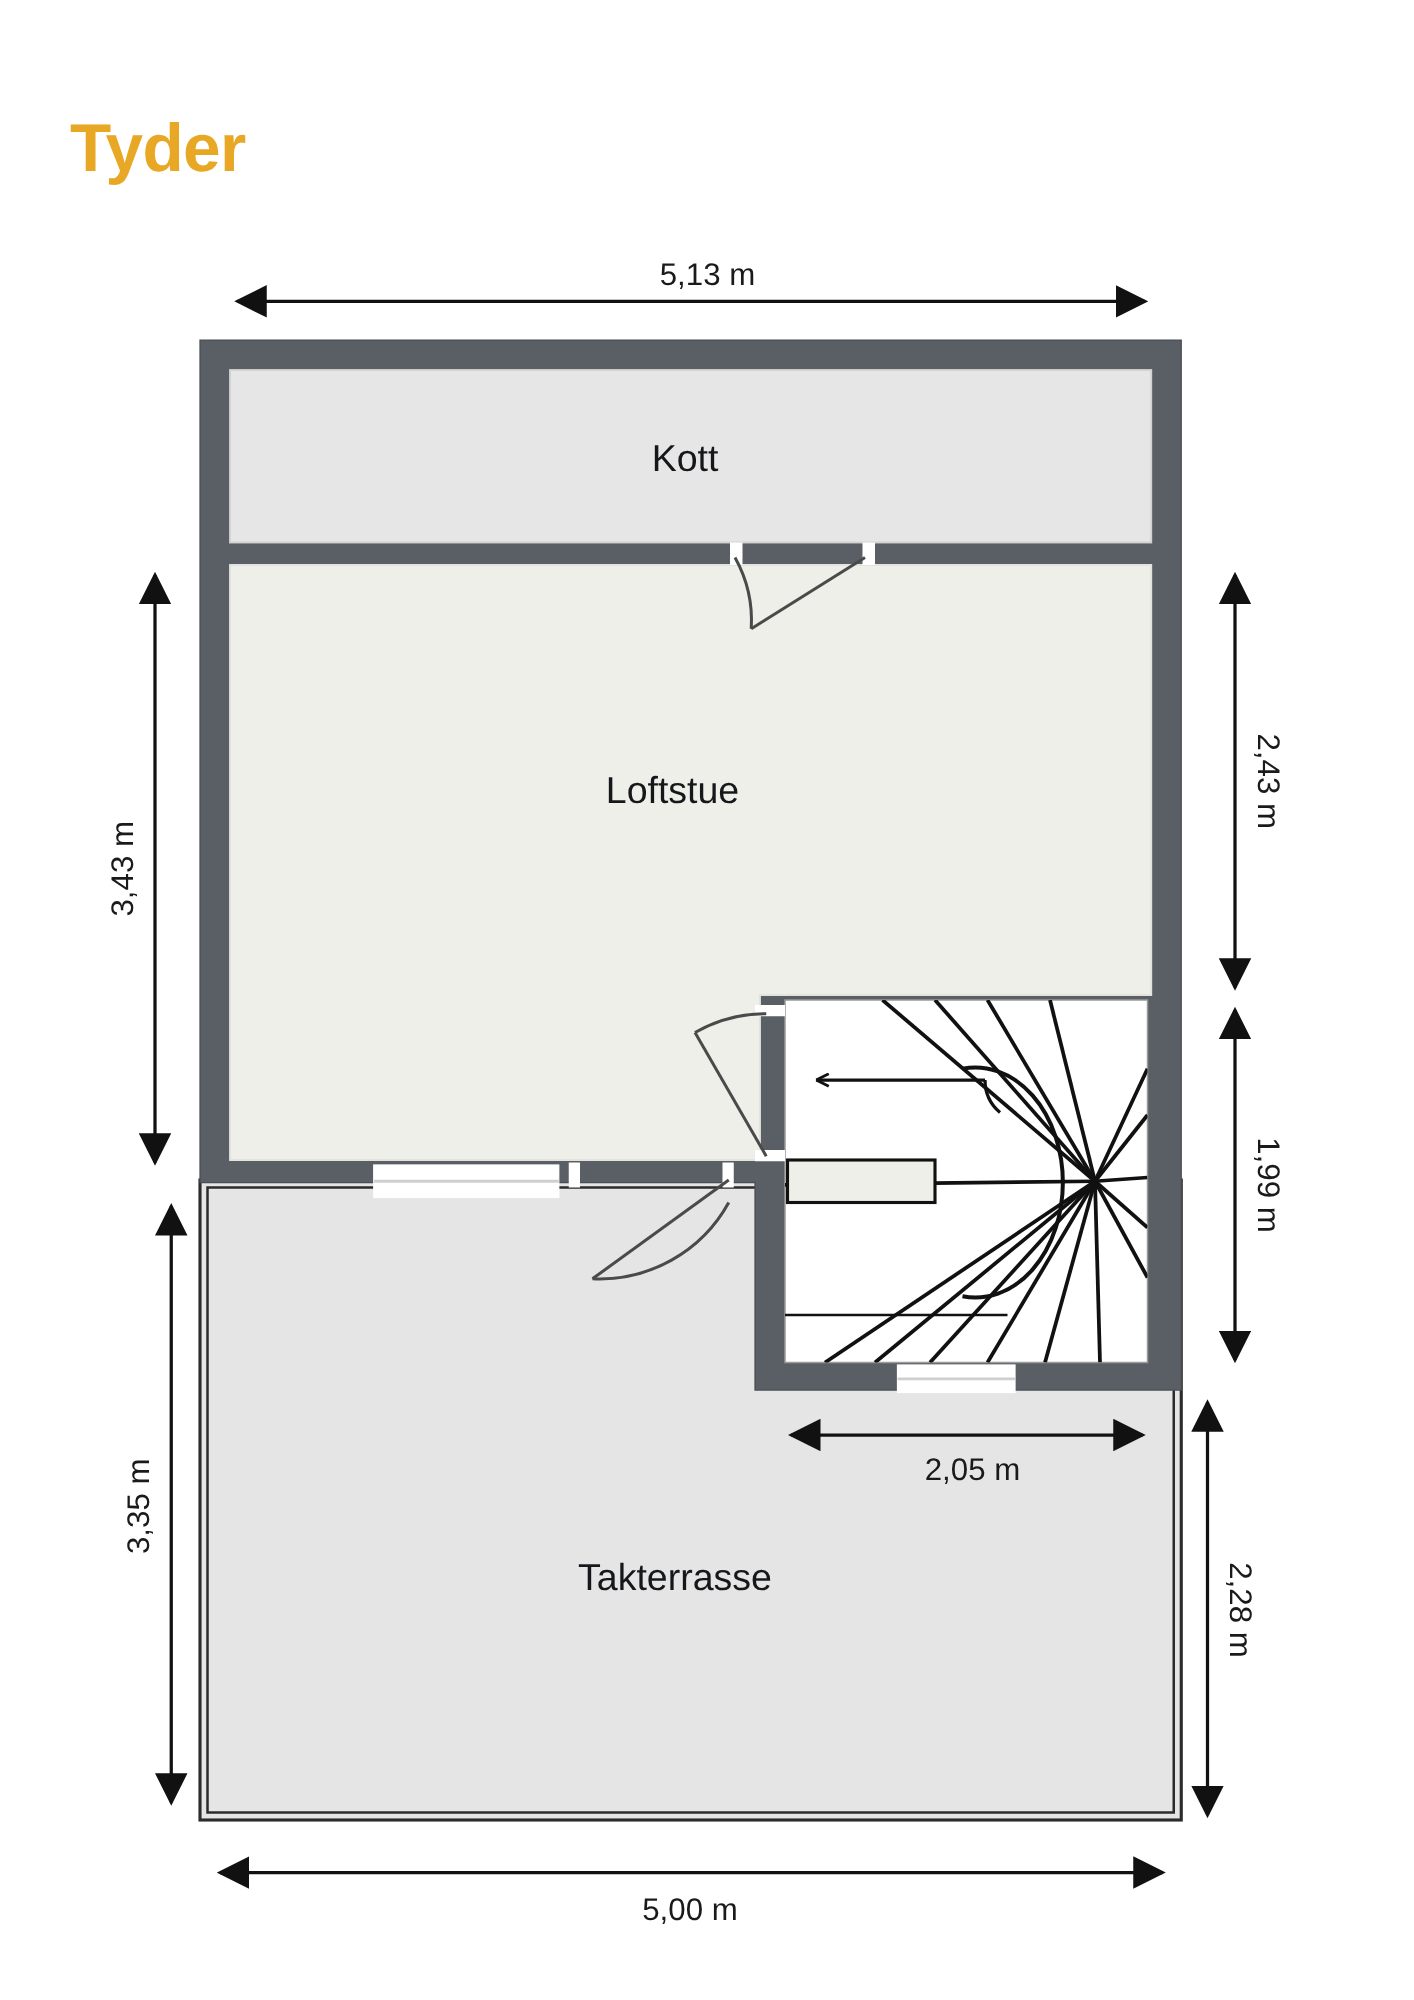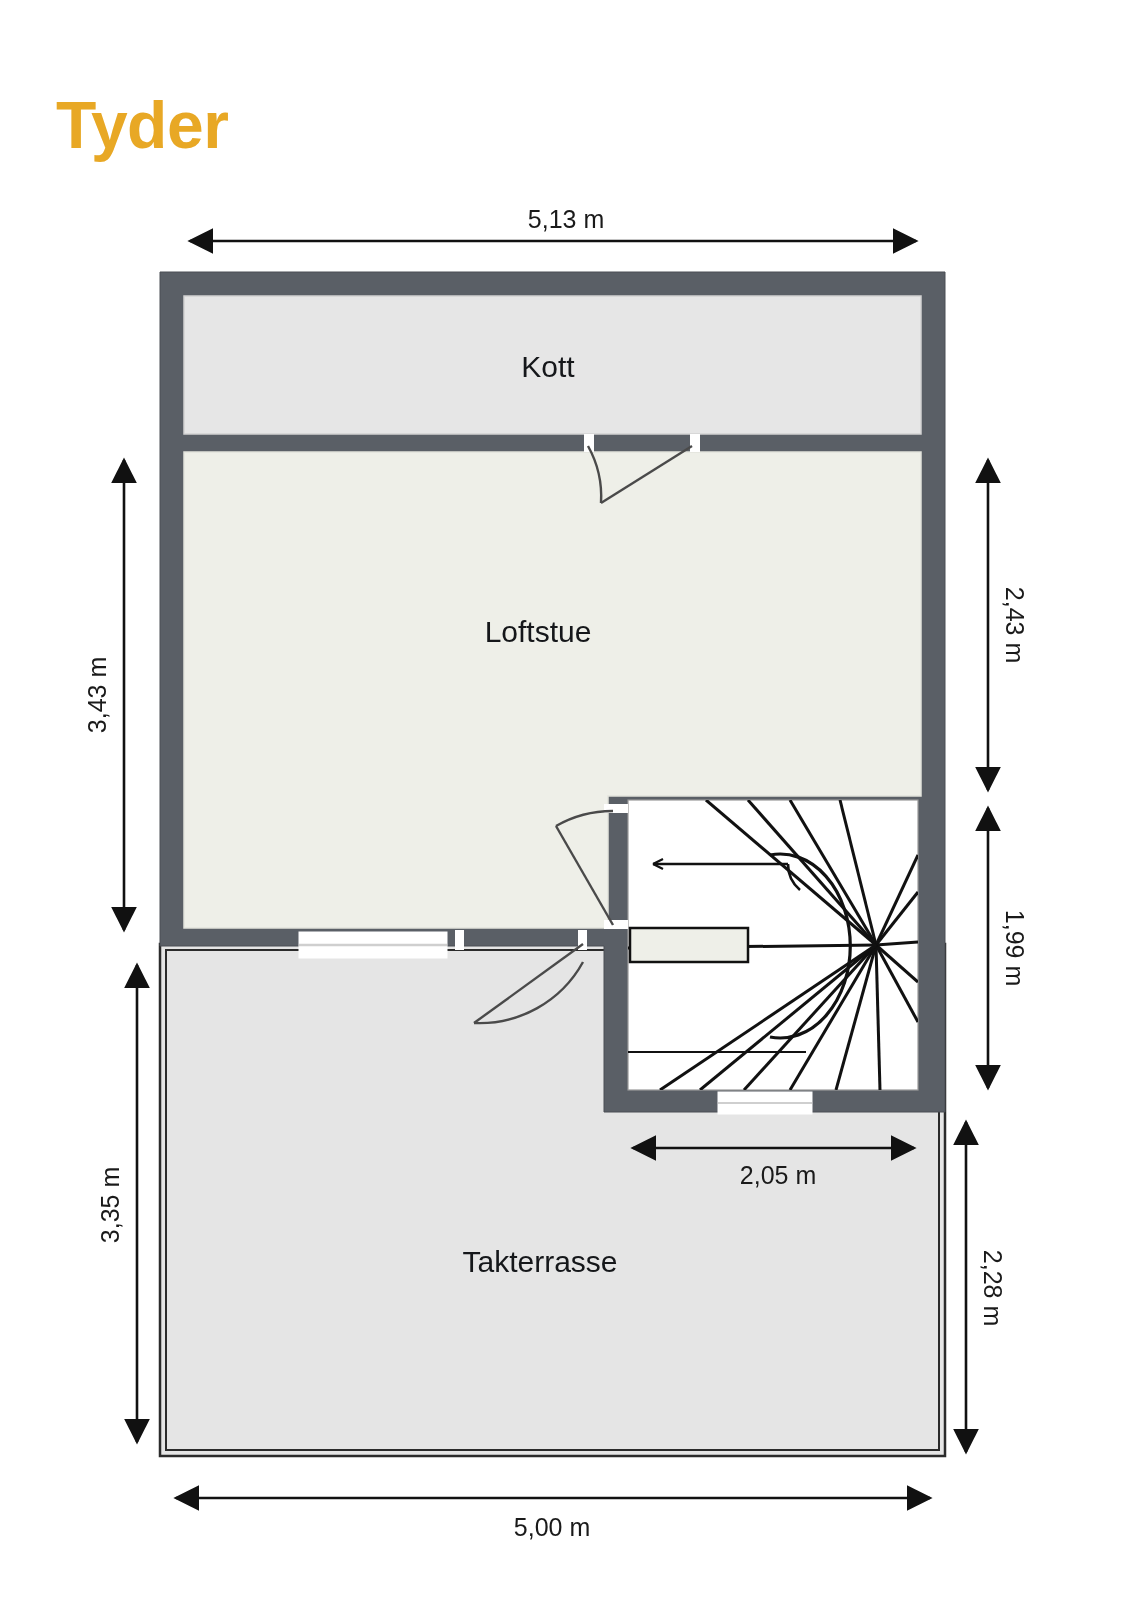--- a/index.html
+++ b/index.html
@@ -18,21 +18,21 @@
     position: relative;
     width: 1131px;
     height: 1600px;
     background: #ffffff;
   }
   #brand {
     position: absolute;
     left: 56px;
     top: 92px;
     font-family: "Liberation Sans", sans-serif;
-    font-size: 66px;
+    font-size: 54px;
     font-weight: 700;
     letter-spacing: -0.5px;
     color: #e8a825;
     line-height: 1;
     user-select: none;
   }
   #plan-svg {
     position: absolute;
     left: 0;
     top: 0;

